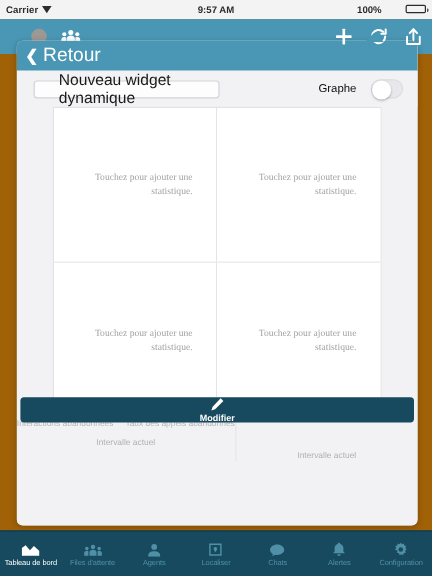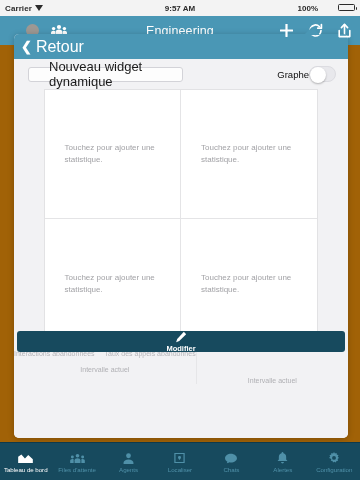--- a/index.html
+++ b/index.html
@@ -85,21 +85,21 @@
   .toolrow {
     height: 30px; display: flex; align-items: center;
     padding: 0 12px 0 14px; background: #f2f2f4;
   }
   .name-field {
     width: 155px; height: 15px; background: #fdfdfd;
     border: 1px solid #d3d3d8; border-radius: 3px;
     font-size: 13px; color: #1a1a1a; padding: 0 20px;
     display: flex; align-items: center;
   }
-  .graph-wrap { margin-left: auto; display: flex; align-items: center; gap: 0; }
+  .graph-wrap { margin-left: auto; display: flex; align-items: center; gap: 12px; }
   .graph-label { font-size: 9.5px; color: #0d0d0d; }
   .toggle {
     width: 27px; height: 16px; border-radius: 8px;
     background: #e8e8ec; border: 1px solid #dcdce1; position: relative;
   }
   .toggle-knob {
     position: absolute; left: 0px; top: -0.5px;
     width: 16px; height: 16px; border-radius: 50%;
     background: #fff; box-shadow: 0 1px 2px rgba(0,0,0,.28);
   }
@@ -113,22 +113,23 @@
     border: 1px solid #e2e2e4;
   }
   .cell {
     display: flex; align-items: center; justify-content: center;
     border-right: 1px solid #e4e4e6; border-bottom: 1px solid #e4e4e6;
     background: #fff;
   }
   .cell:nth-child(2), .cell:nth-child(4) { border-right: none; }
   .cell:nth-child(3), .cell:nth-child(4) { border-bottom: none; }
   .cell-text {
-    font-size: 8px; color: #a2a2a6; text-align: left; line-height: 1.45;
+    font-size: 8px; color: #a2a2a6; text-align: right; line-height: 1.45;
     width: 96px;
+    font-family: Liberation Serif, serif;
   }
 
   
   .ghost-row {
     position: absolute; left: 0; top: 291px; width: 334px;
     display: flex;
   }
   .ghost-col { flex: 1; text-align: center; }
   .ghost-col.first { border-right: 1px solid #e6e6e8; }
   .ghost-title { font-size: 7px; color: #b6b6ba; white-space: nowrap; }
@@ -187,21 +188,20 @@
     <div class="nav-group-icon">
       <svg viewBox="0 0 16 13" width="16" height="13" fill="currentColor">
         <circle cx="8" cy="3" r="2.1"></circle>
           <path d="M4.6 12V8.2c0-1.6 1.5-2.7 3.4-2.7s3.4 1.1 3.4 2.7V12z"></path>
         <circle cx="2.6" cy="4.6" r="1.7"></circle>
           <path d="M0 12V9c0-1.3 1.1-2.2 2.6-2.2 .6 0 1.2.2 1.6.4V12z"></path>
         <circle cx="13.4" cy="4.6" r="1.7"></circle>
           <path d="M16 12V9c0-1.3-1.1-2.2-2.6-2.2-.6 0-1.2.2-1.6.4V12z"></path>
       </svg>
     </div>
-    <div class="nav-title">Engineering</div>
     <div class="nav-right">
       <div class="nav-btn">
         <svg viewBox="0 0 15 15" width="15" height="15" fill="currentColor">
             <rect x="6.4" y="1" width="2.2" height="13" rx="0.4"></rect>
             <rect x="1" y="6.4" width="13" height="2.2" rx="0.4"></rect>
           </svg>
       </div>
       <div class="nav-btn">
         <svg viewBox="0 0 15 15" width="15" height="15" fill="none" stroke="currentColor" stroke-width="1.7">
           <path d="M13 7.5a5.5 5.5 0 1 1-1.7-4" stroke-linecap="round"></path>

